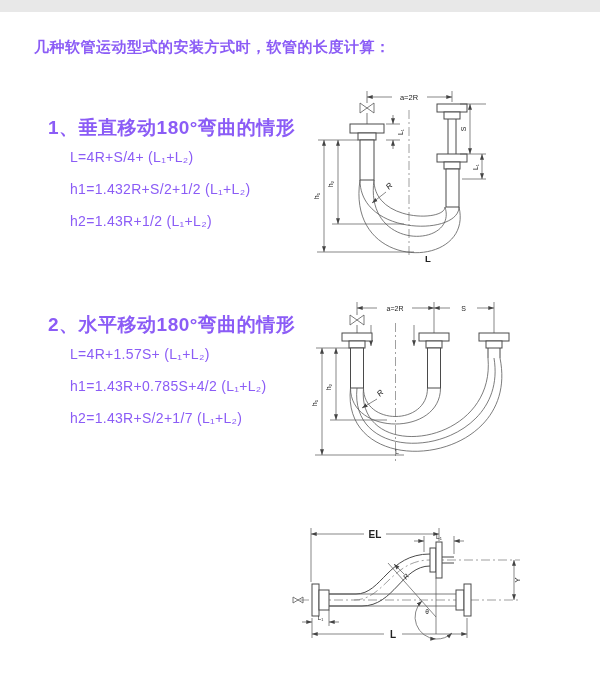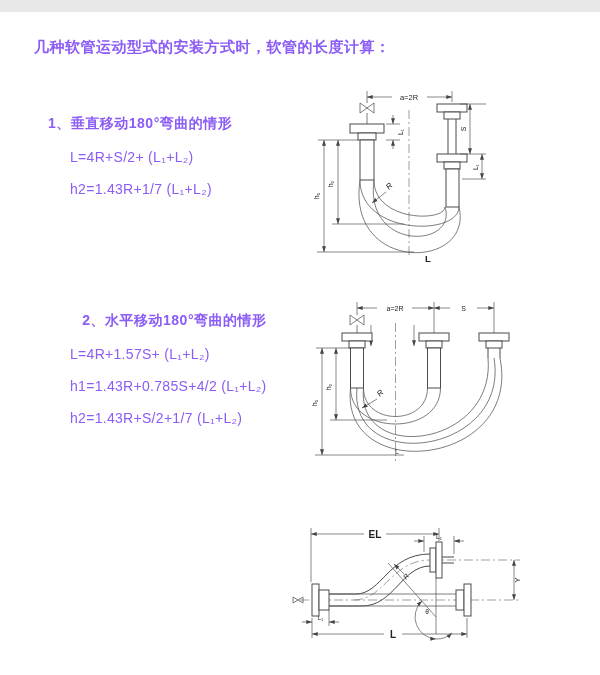--- a/index.html
+++ b/index.html
@@ -6,21 +6,21 @@
   .page{
     position:relative;width:600px;height:675px;background:#ffffff;
     font-family:"Liberation Sans","DejaVu Sans",sans-serif;color:#8b5cf6;
     overflow:hidden;margin:12px auto;
   }
   .title{position:absolute;left:34px;top:26px;font-size:15px;font-weight:bold;letter-spacing:0.5px;}
   .sec{position:absolute;left:48px;}
   .sec-1{top:103px;}
   .sec-2{top:300px;text-align:right;}
   .sec-3{top:517px;}
-  .sec-heading{font-size:14px;font-weight:bold;letter-spacing:0.5px;height:22px;}
+  .sec-heading{font-size:19px;font-weight:bold;letter-spacing:0.5px;height:22px;}
   .formulas{margin-left:22px;margin-top:4px;}
   .formula{height:32px;display:flex;align-items:center;font-size:14px;letter-spacing:0.3px;white-space:pre;}
   .diagram{position:absolute;}
   .d1{left:312px;top:72px;}
   .d2{left:312px;top:283px;}
   .d3{left:284px;top:502px;}
   svg{display:block;}
   svg text{font-family:"Liberation Sans","DejaVu Sans",sans-serif;fill:#222;}
   .geo{stroke:#4a4a4a;stroke-width:1;fill:none;}
   .geo-thin{stroke:#5a5a5a;stroke-width:0.8;fill:none;}
@@ -31,22 +31,23 @@
 </head>
 <body>
 
 <div class="page">
 
   <div class="title">几种软管运动型式的安装方式时，软管的长度计算：</div>
 
   <div class="sec sec-1">
     <div class="sec-heading">1、垂直移动180°弯曲的情形</div>
     <div class="formulas">
-      <div class="formula">L=4R+S/2+ (L₁+L₂)</div>
-      <div class="formula">h2=1.43R+1/7 (L₁+L₂)</div>
+      <div class="formula">L=4R+S/4+ (L₁+L₂)</div>
+      <div class="formula">h1=1.432R+S/2+1/2 (L₁+L₂)</div>
+      <div class="formula">h2=1.43R+1/2 (L₁+L₂)</div>
     </div>
   </div>
 
   <div class="sec sec-2">
     <div class="sec-heading">2、水平移动180°弯曲的情形</div>
     <div class="formulas">
       <div class="formula">L=4R+1.57S+ (L₁+L₂)</div>
       <div class="formula">h1=1.43R+0.785S+4/2 (L₁+L₂)</div>
       <div class="formula">h2=1.43R+S/2+1/7 (L₁+L₂)</div>
     </div>

